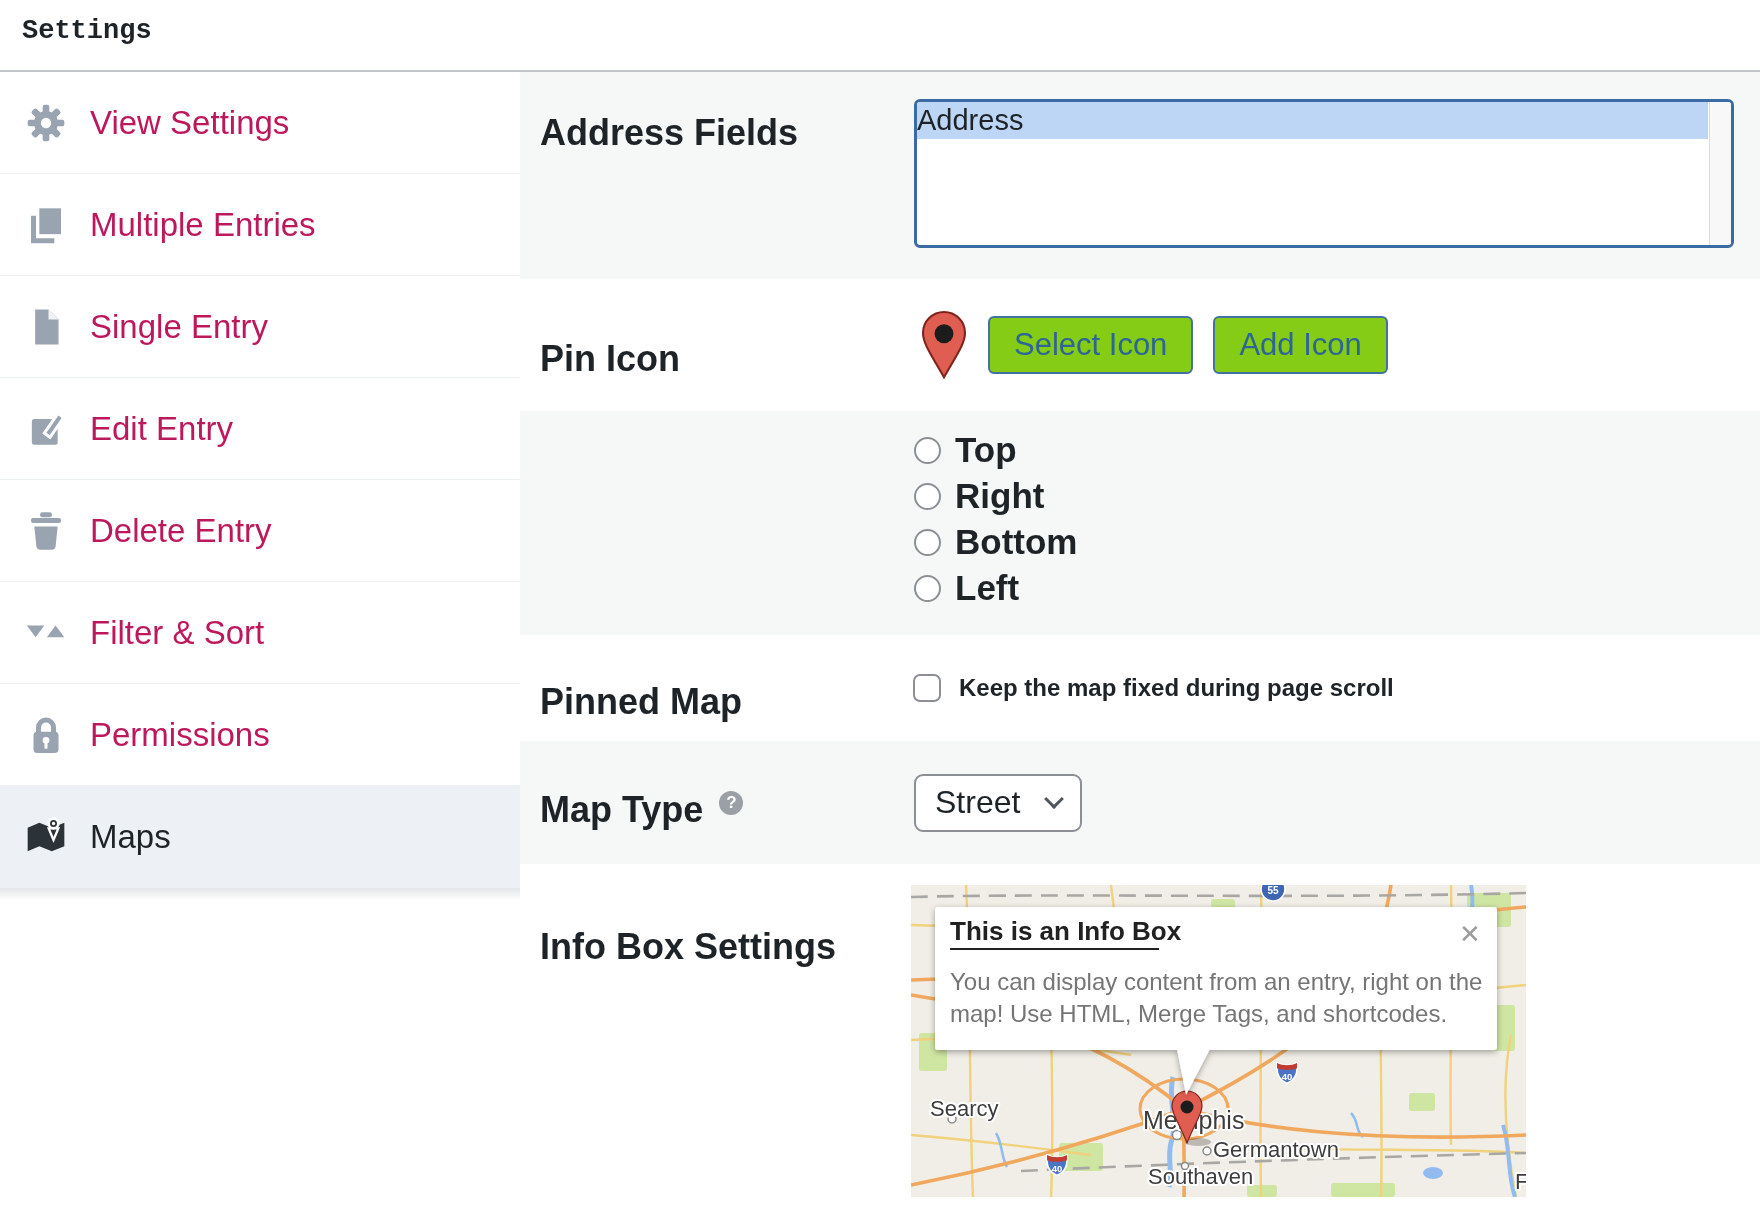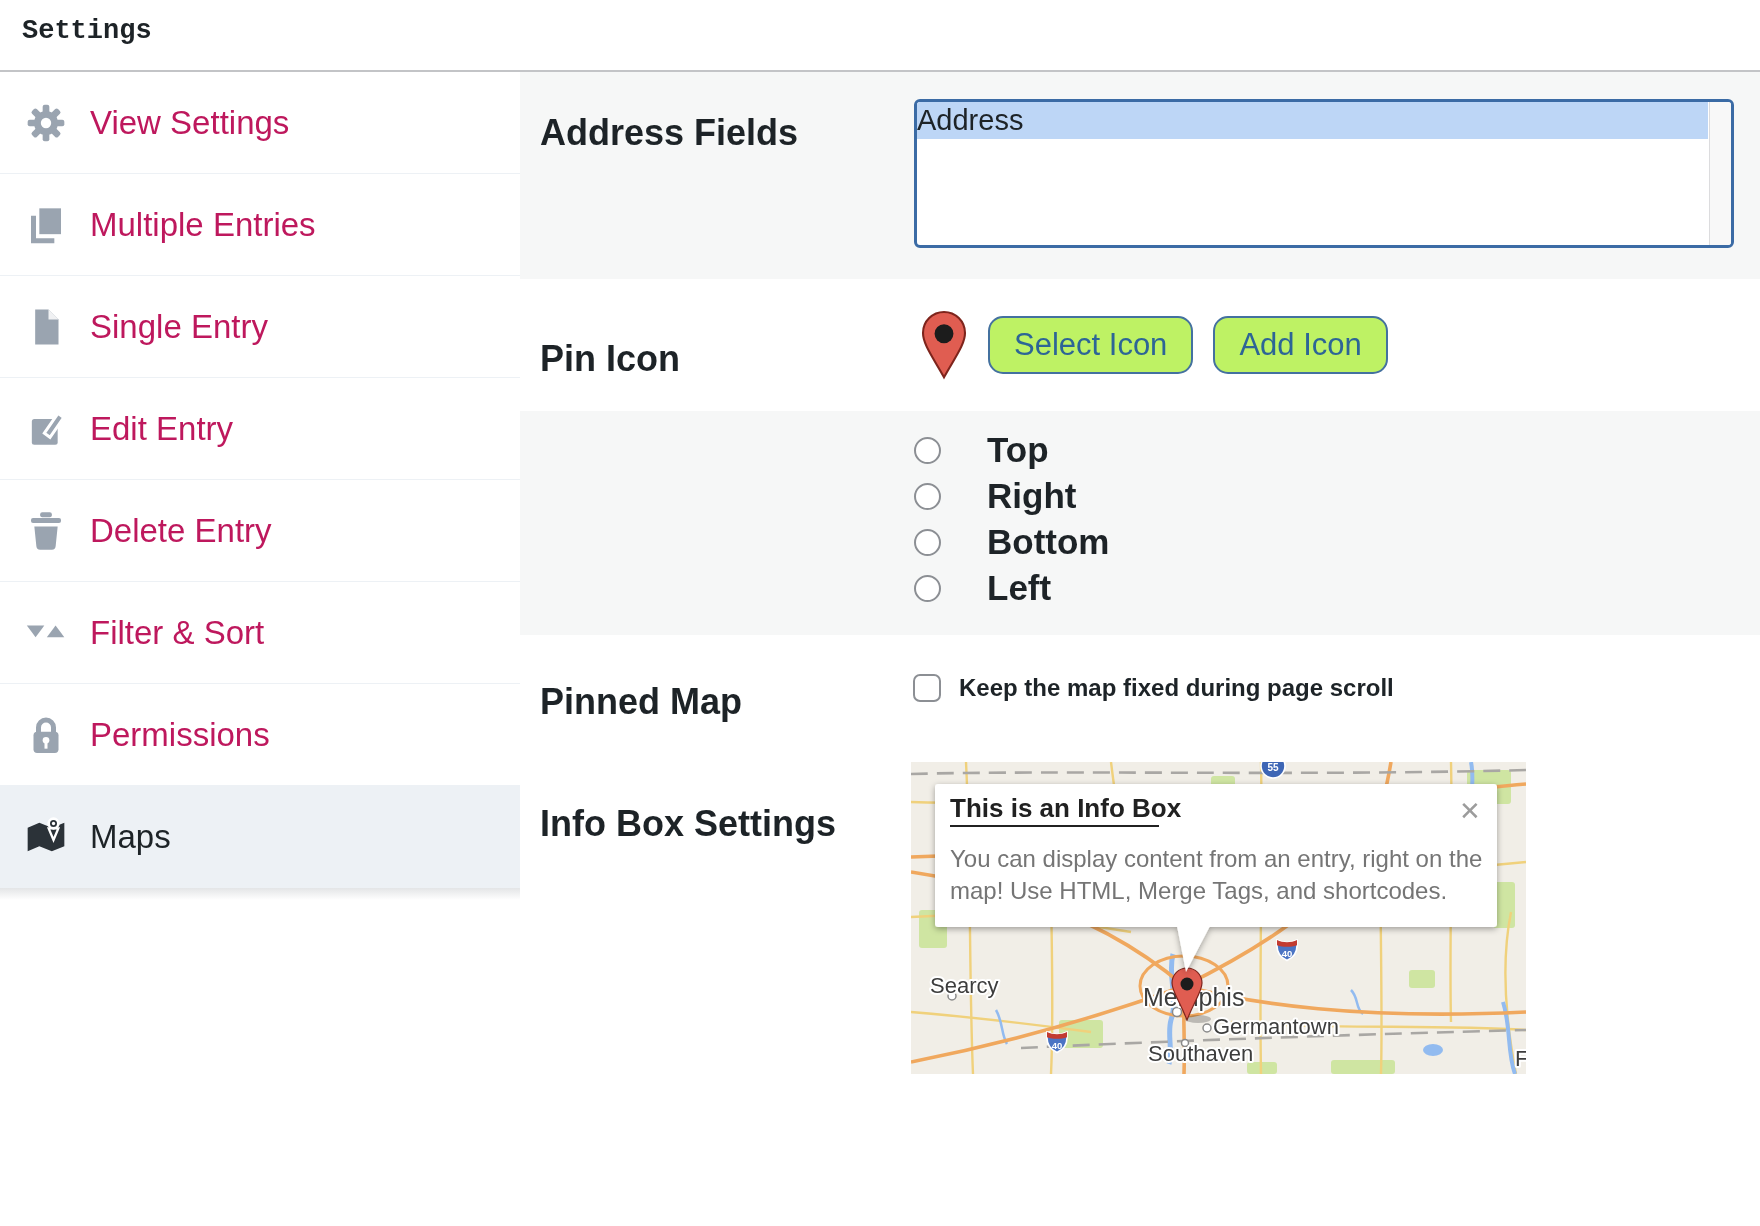--- a/index.html
+++ b/index.html
@@ -58,34 +58,34 @@
     background:#f8f8f8; border-left:1px solid #dcdcde;
   }
   
   .row2 { height:132px; }
   .pin-controls {
     position:absolute; left:400px; top:50%; transform:translateY(-50%);
     display:flex; align-items:center; gap:20px;
   }
   .btn {
     font-family:"Liberation Sans", sans-serif;
-    font-size:31px; color:#2d6596; background:#bef264;
-    border:2px solid #44719f; border-radius:15px;
+    font-size:31px; color:#2d6596; background:#84cc16;
+    border:2px solid #44719f; border-radius:6px;
     padding:9px 24px; cursor:pointer; white-space:nowrap;
   }
   
   .row3 { height:224px; }
   .row3 .row-label { top:27px; }
   .radio-stack { position:absolute; left:394px; top:16px; }
   .radio-line { display:flex; align-items:center; height:46px; gap:14px; cursor:pointer; }
   .radio {
     width:27px; height:27px; border:2px solid #8c8f94; border-radius:50%;
     background:#fff; flex:none;
   }
-  .radio-text { font-size:35px; font-weight:600; color:#1d2327;margin-left:32px; }
+  .radio-text { font-size:35px; font-weight:600; color:#1d2327; }
   
   .row4 { height:106px; }
   .check-line {
     position:absolute; left:393px; top:50%; transform:translateY(-50%);
     display:flex; align-items:center; gap:18px; cursor:pointer;
   }
   .checkbox {
     width:28px; height:28px; border:2px solid #8c8f94; border-radius:7px;
     background:#fff; flex:none;
   }
@@ -268,20 +268,30 @@
   </div>
 
   <div class="row row4">
     <div class="row-label v-center">Pinned Map</div>
     <div class="check-line">
       <span class="checkbox"></span>
       <span class="check-text">Keep the map fixed during page scroll</span>
     </div>
   </div>
 
+  <div class="row row5 gray">
+    <div class="label-line">
+      <span class="row-label">Map Type</span>
+      <span class="help-dot">?</span>
+    </div>
+    <div class="select">
+      <span class="sel-text">Street</span>
+      <span class="chevron"></span>
+    </div>
+  </div>
 
   <div class="row row6">
     <div class="row-label">Info Box Settings</div>
     <div class="map-wrap">
       <svg width="615" height="312" viewBox="0 0 615 312">
         <defs>
           <filter id="ds" x="-20%" y="-20%" width="140%" height="140%">
             <feDropShadow dx="0" dy="2" stdDeviation="3" flood-color="#000" flood-opacity="0.35"></feDropShadow>
           </filter>
         </defs>

